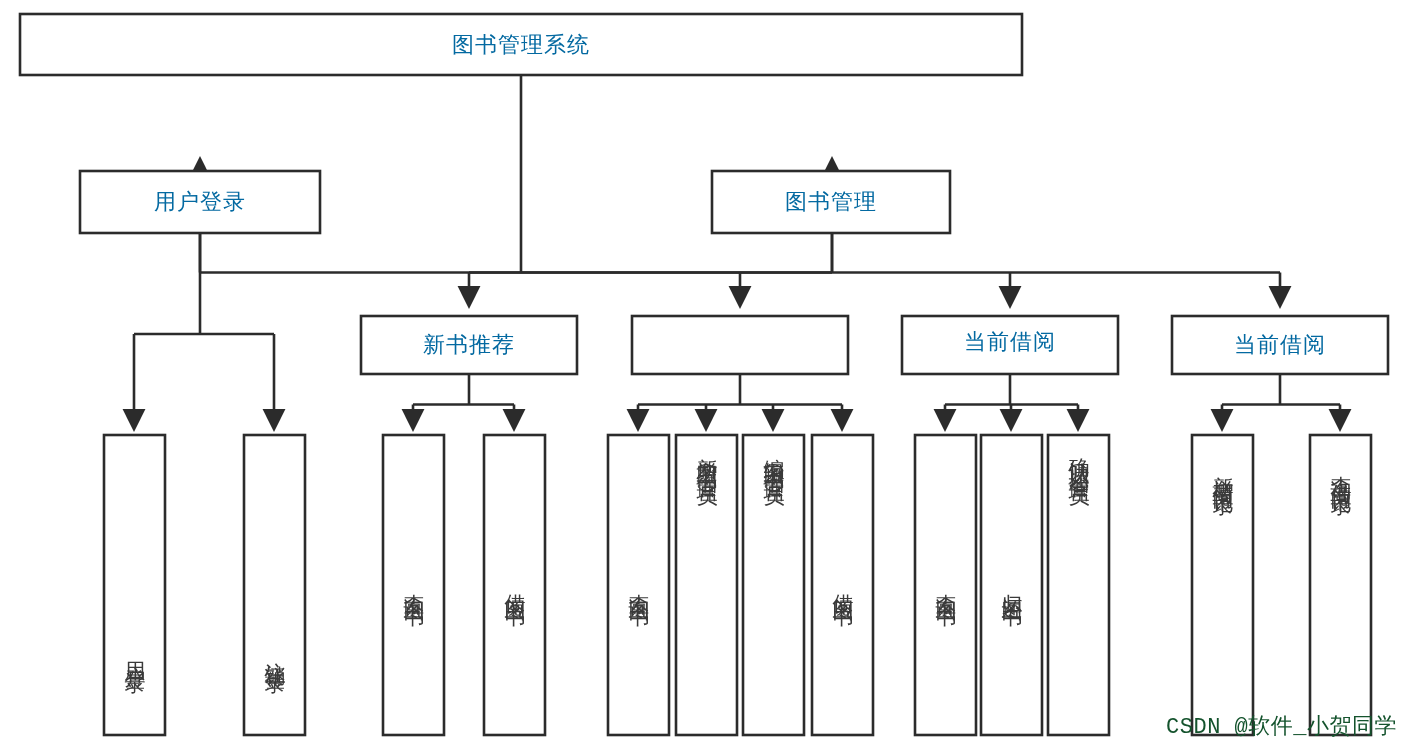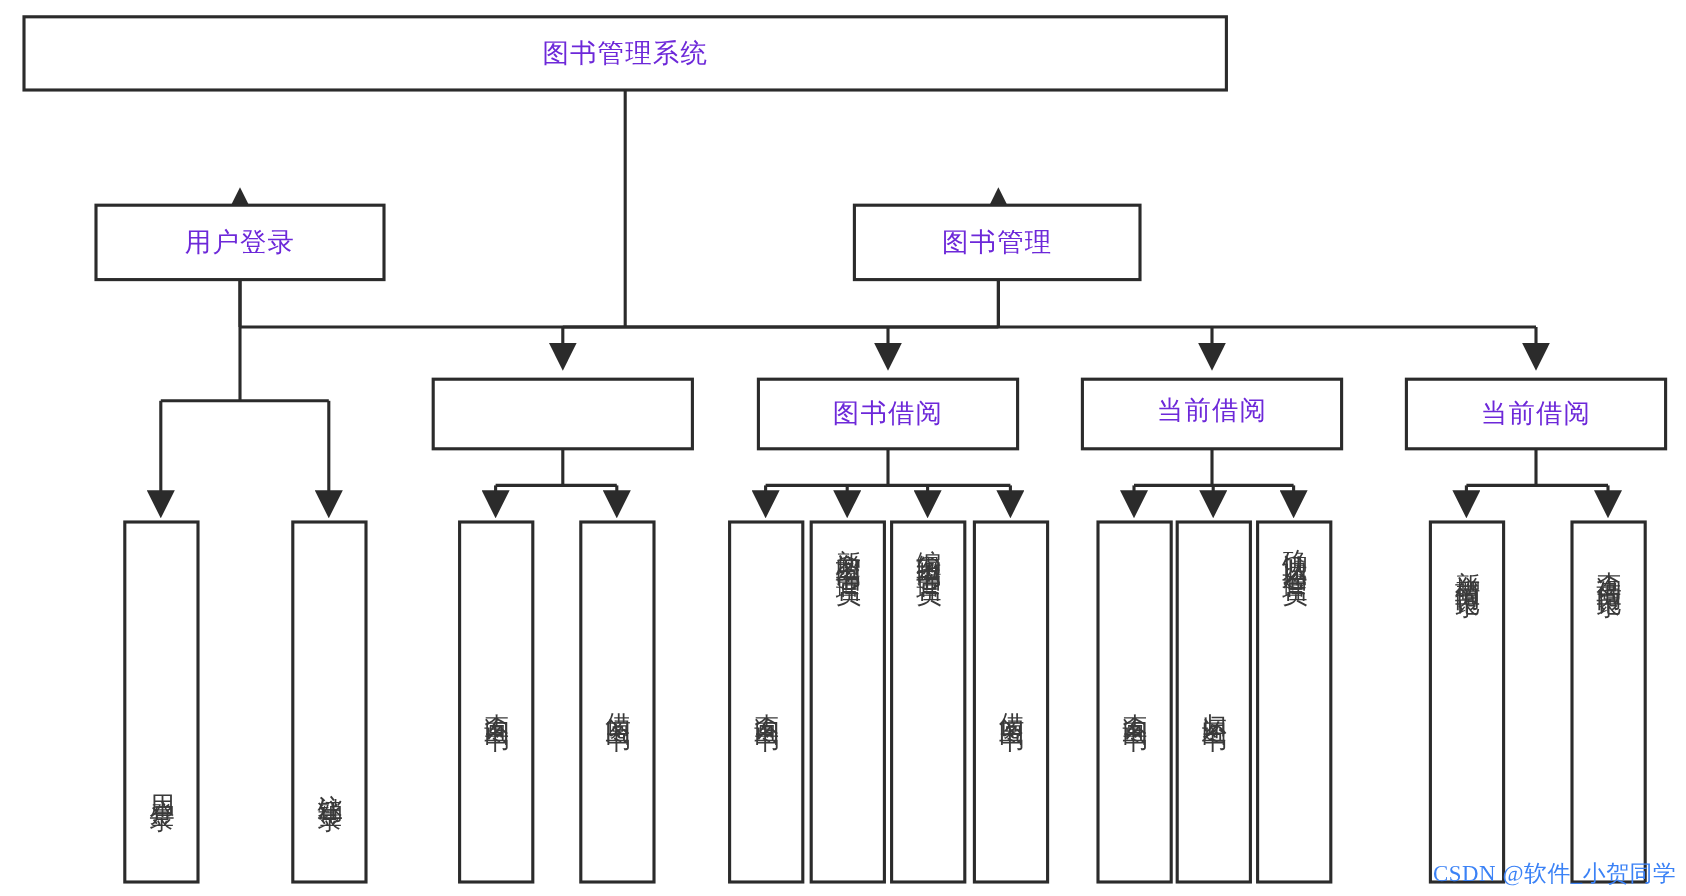--- a/index.html
+++ b/index.html
@@ -62,31 +62,31 @@
   .htext-wrap {
     position: absolute;
     display: flex;
     align-items: center;
     justify-content: center;
     pointer-events: none;
   }
   .htext {
     font-family: Liberation Mono, monospace;
     font-size: 22px;
-    color: #6d28d9;
+    color: #0369a1;
     white-space: nowrap;
     letter-spacing: 1px;
   }
   .watermark {
     position: absolute;
     right: 8px;
     bottom: 6px;
-    font-family: Liberation Serif, serif;
-    font-size: 19px;
-    color: #3b82f6;
+    font-family: Liberation Mono, monospace;
+    font-size: 22px;
+    color: #14532d;
     white-space: nowrap;
     letter-spacing: 0.5px;
   }
 </style>
 </head>
 <body>
 
 <div id="diagram-root">
 
   <svg class="flowchart" viewBox="0 0 1405 747">
@@ -186,22 +186,22 @@
     <span class="htext">图书管理系统</span>
   </div>
 
   <div class="htext-wrap" style="left:80px; top:171px; width:240px; height:62px;">
     <span class="htext">用户登录</span>
   </div>
   <div class="htext-wrap" style="left:712px; top:171px; width:238px; height:62px;">
     <span class="htext">图书管理</span>
   </div>
 
-  <div class="htext-wrap" style="left:632px; top:316px; width:216px; height:58px;">
-    <span class="htext">图书借阅</span>
+  <div class="htext-wrap" style="left:361px; top:316px; width:216px; height:58px;">
+    <span class="htext">新书推荐</span>
   </div>
   <div class="htext-wrap" style="left:902px; top:316px; width:216px; height:52px;">
     <span class="htext">当前借阅</span>
   </div>
   <div class="htext-wrap" style="left:1172px; top:316px; width:216px; height:58px;">
     <span class="htext">当前借阅</span>
   </div>
 
   <div class="vtext-wrap" style="left:104px; top:435px; width:61px; height:300px; align-items:flex-end; padding-bottom:74px; box-sizing:border-box;">
     <span class="vtext">用户登录</span>

